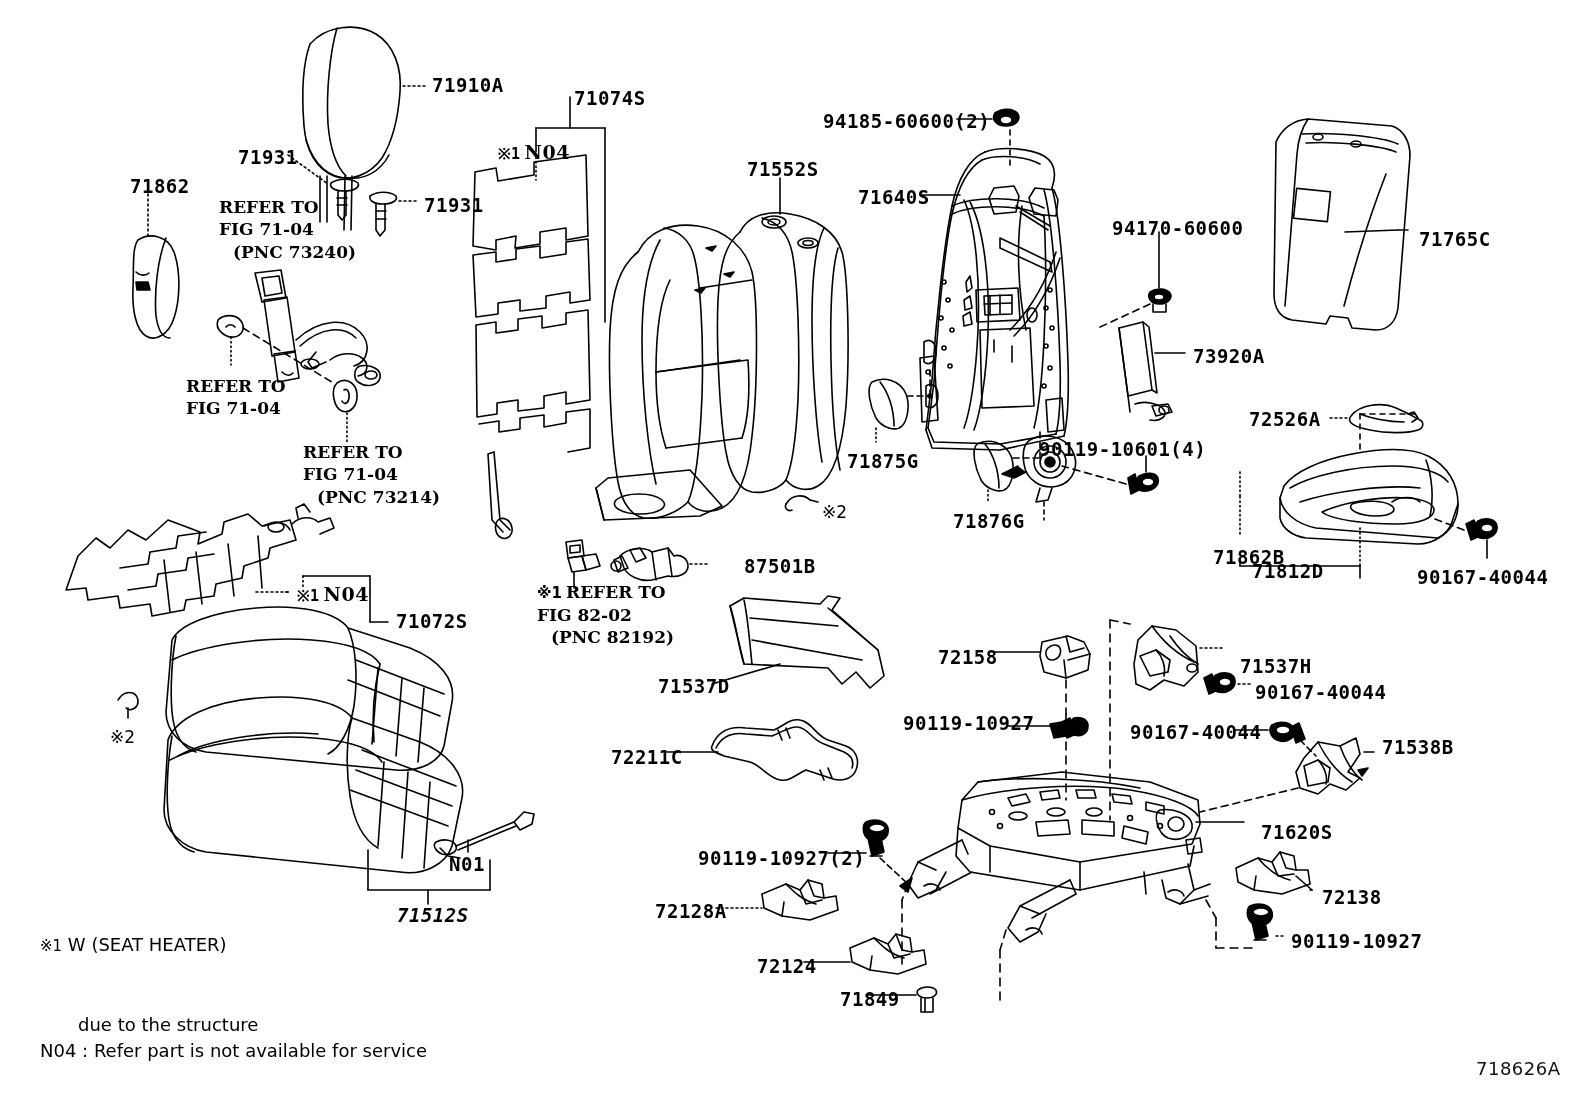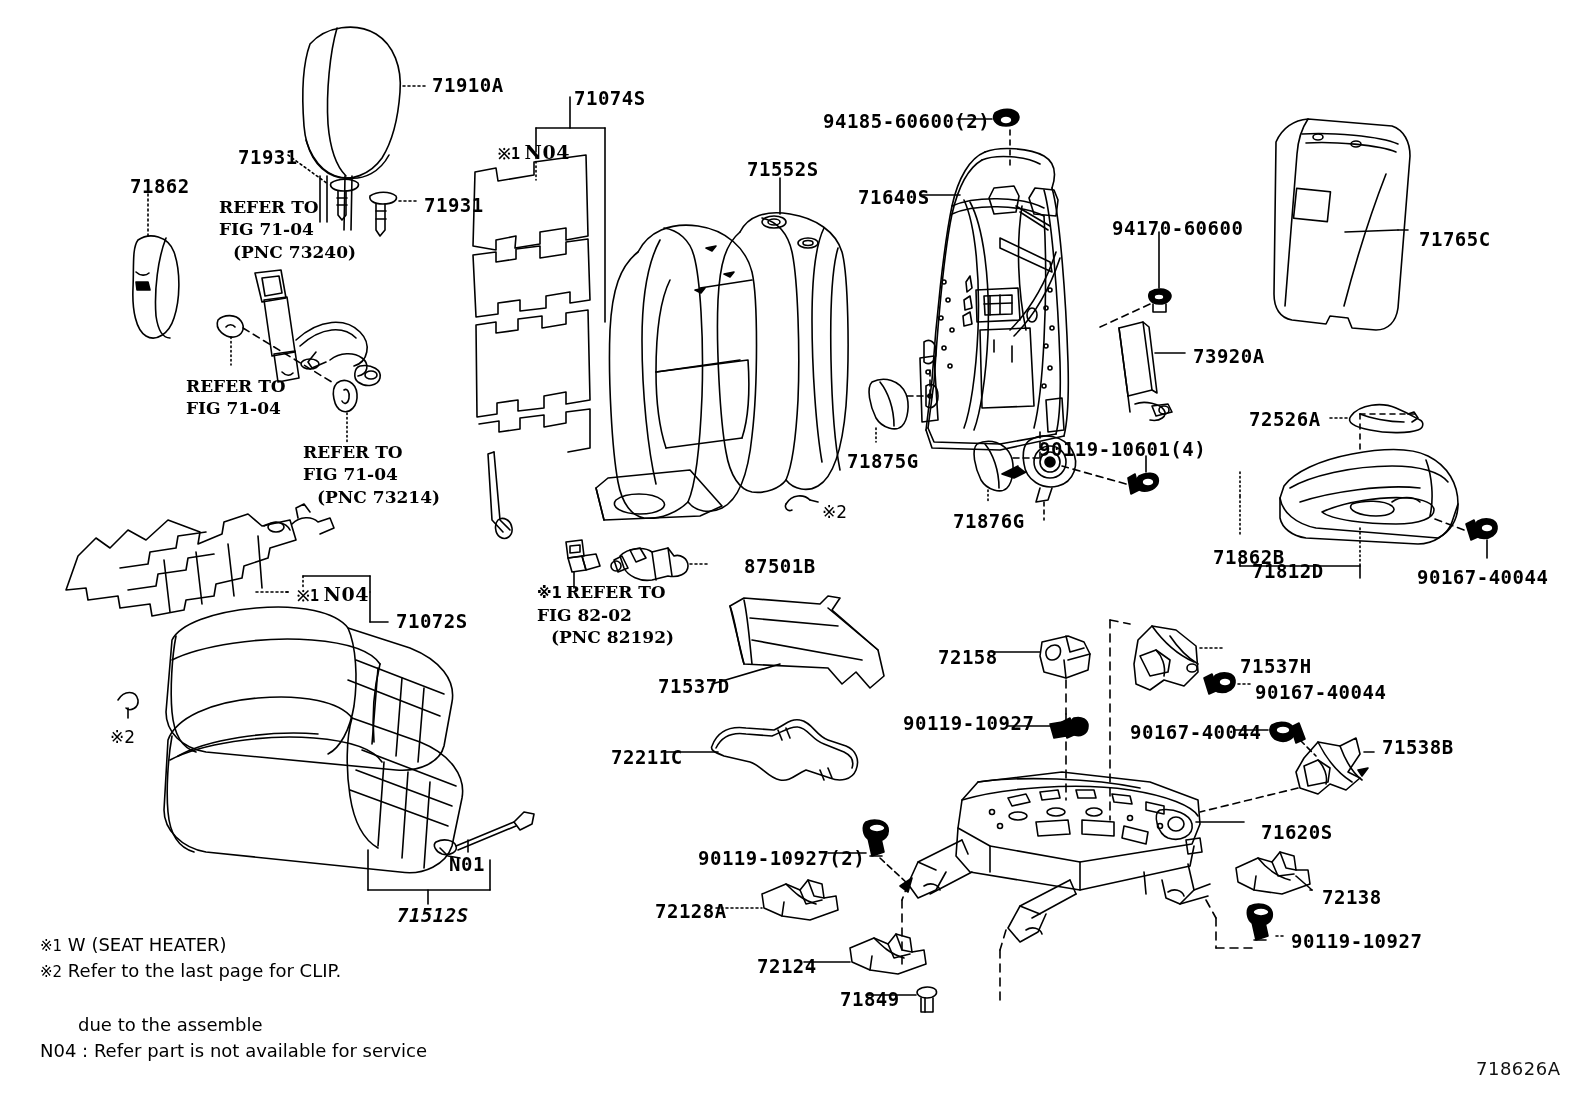--- a/index.html
+++ b/index.html
@@ -716,26 +716,22 @@
       <div class="refblk" style="left: 219px; top: 196px;"><span>REFER TO</span><br><span>FIG 71-04</span><br><span style="margin-left: 14px;">(PNC 73240)</span></div>
       <div class="refblk" style="left: 186px; top: 375px;"><span>REFER TO</span><br><span>FIG 71-04</span></div>
       <div class="refblk" style="left: 303px; top: 441px;"><span>REFER TO</span><br><span>FIG 71-04</span><br><span style="margin-left: 14px;">(PNC 73214)</span></div>
       <div class="refblk" style="left: 537px; top: 581px;"><span class="mk" style="font-family: &quot;DejaVu Sans&quot;, &quot;Liberation Sans&quot;, sans-serif; margin-right: 4px;">※1</span><span>REFER TO</span><br><span>FIG 82-02</span><br><span style="margin-left: 14px;">(PNC 82192)</span></div>
     </div>
 
   <div class="note" style="left:40px; top:932px;">
     <span class="mk">※1</span>
     <span>W (SEAT  HEATER)</span>
   </div>
-  <div class="note" style="left:40px; top:958px;">
-    <span class="mk">※2</span>
-    <span>Refer to the last page for CLIP.</span>
-  </div>
   <div class="note" style="left:78px; top:1012px;">
-    <span>due to the assemble</span>
+    <span>due to the structure</span>
   </div>
   <div class="note" style="left:40px; top:1038px;">
     <span>N04 :</span>
     <span>Refer part is not available for service</span>
   </div>
 
   <div class="watermark" style="left:1476px; top:1058px;">718626A</div>
 
 </div>
 

